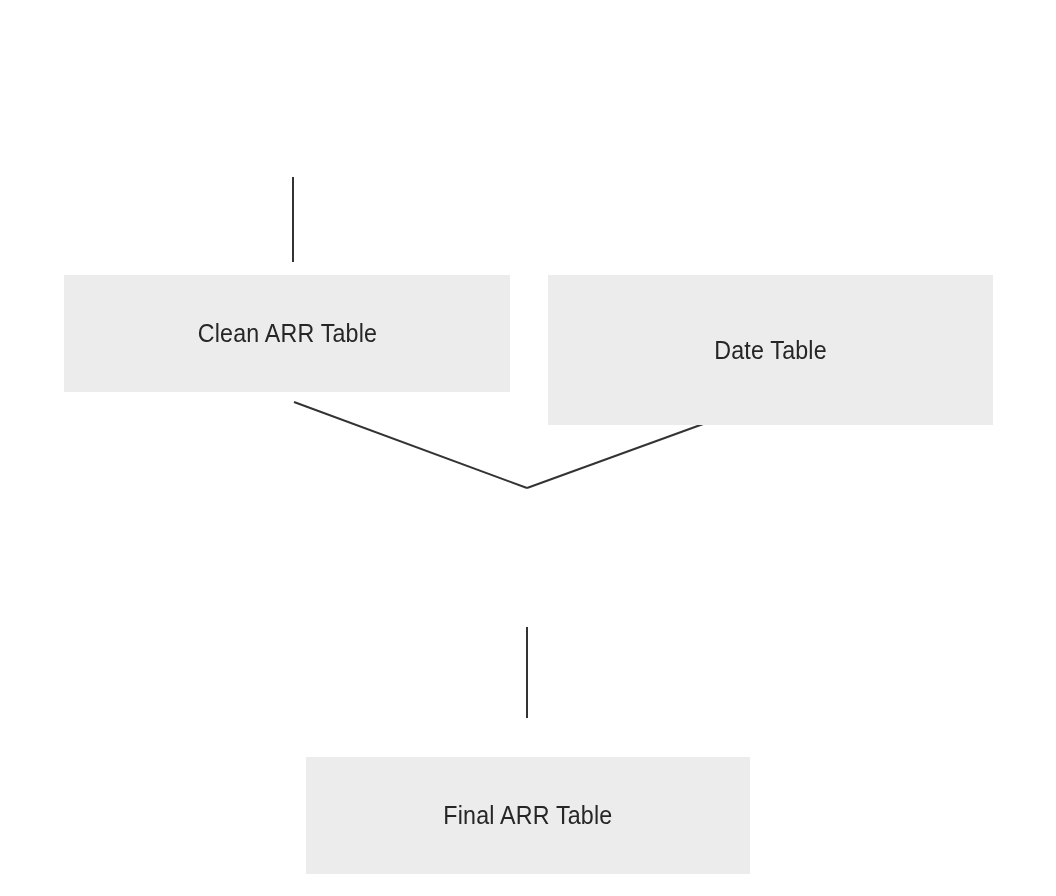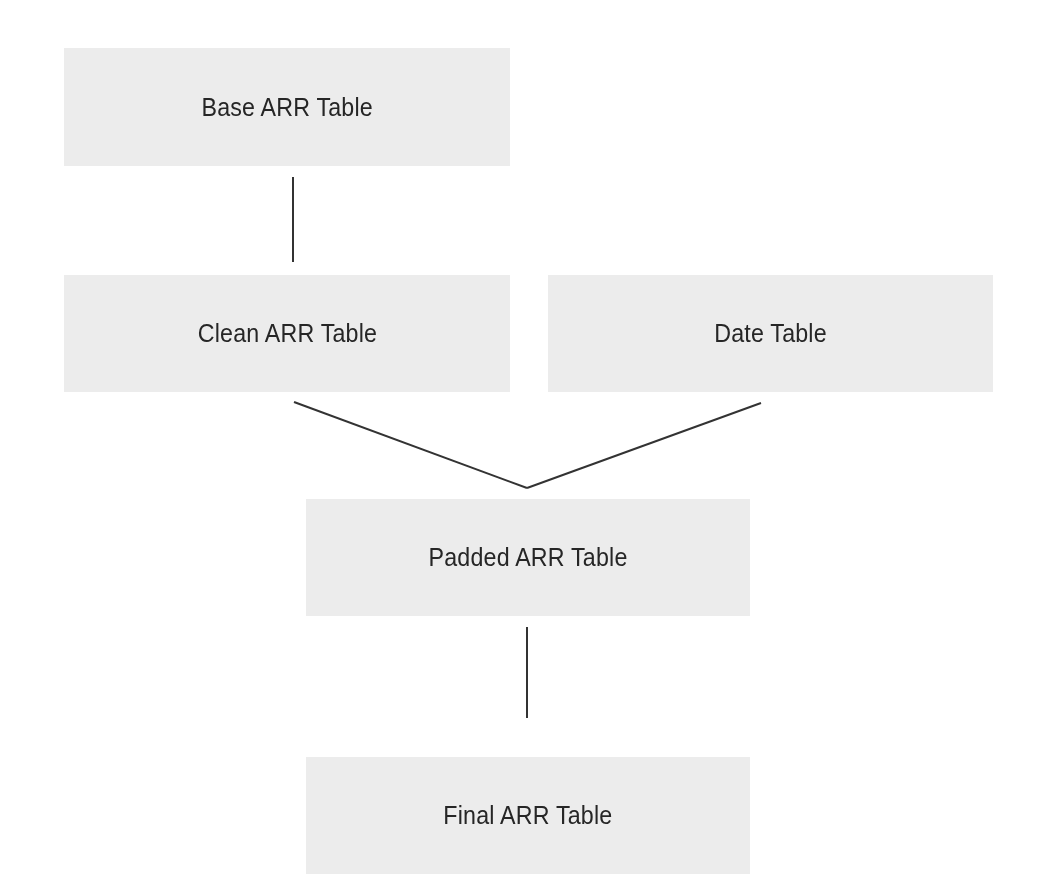--- a/index.html
+++ b/index.html
@@ -42,49 +42,43 @@
     letter-spacing: 0.2px;
     color: #262626;
     white-space: nowrap;
     line-height: 1;
     transform: scaleX(0.93);
     transform-origin: center center;
   }
   
   #node-base-arr-table   { left: 64px;  top: 48px;  width: 446px; height: 118px; }
   #node-clean-arr-table  { left: 64px;  top: 275px; width: 446px; height: 117px; }
-  #node-date-table       { left: 548px; top: 275px; width: 445px; height: 117px; }
+  #node-date-table       { left: 548px; top: 275px; width: 445px; height: 150px; }
   #node-padded-arr-table { left: 306px; top: 499px; width: 444px; height: 117px; }
   #node-final-arr-table  { left: 306px; top: 729px; width: 444px; height: 117px; margin-top: 28px; }
 </style>
 </head>
 <body>
 
 <div id="diagram-canvas">
 
   <svg id="connector-layer" viewBox="0 0 1056 896" width="1056" height="896" xmlns="http://www.w3.org/2000/svg" aria-hidden="true">
     <polyline fill="none" stroke="#333333" stroke-width="2" stroke-linecap="butt" stroke-linejoin="miter" points="293,177 293,262"></polyline>
     <polyline fill="none" stroke="#333333" stroke-width="2" stroke-linecap="butt" stroke-linejoin="miter" points="294,402 527,488"></polyline>
     <polyline fill="none" stroke="#333333" stroke-width="2" stroke-linecap="butt" stroke-linejoin="miter" points="527,488 761,403"></polyline>
     <polyline fill="none" stroke="#333333" stroke-width="2" stroke-linecap="butt" stroke-linejoin="miter" points="527,627 527,718"></polyline>
   </svg>
 
-  <div class="node-box" id="node-base-arr-table">
-    <span class="node-label">Base ARR Table</span>
-  </div>
 
   <div class="node-box" id="node-clean-arr-table">
     <span class="node-label">Clean ARR Table</span>
   </div>
 
   <div class="node-box" id="node-date-table">
     <span class="node-label">Date Table</span>
   </div>
 
-  <div class="node-box" id="node-padded-arr-table">
-    <span class="node-label">Padded ARR Table</span>
-  </div>
 
   <div class="node-box" id="node-final-arr-table">
     <span class="node-label">Final ARR Table</span>
   </div>
 
 </div>
 
 </body></html>

